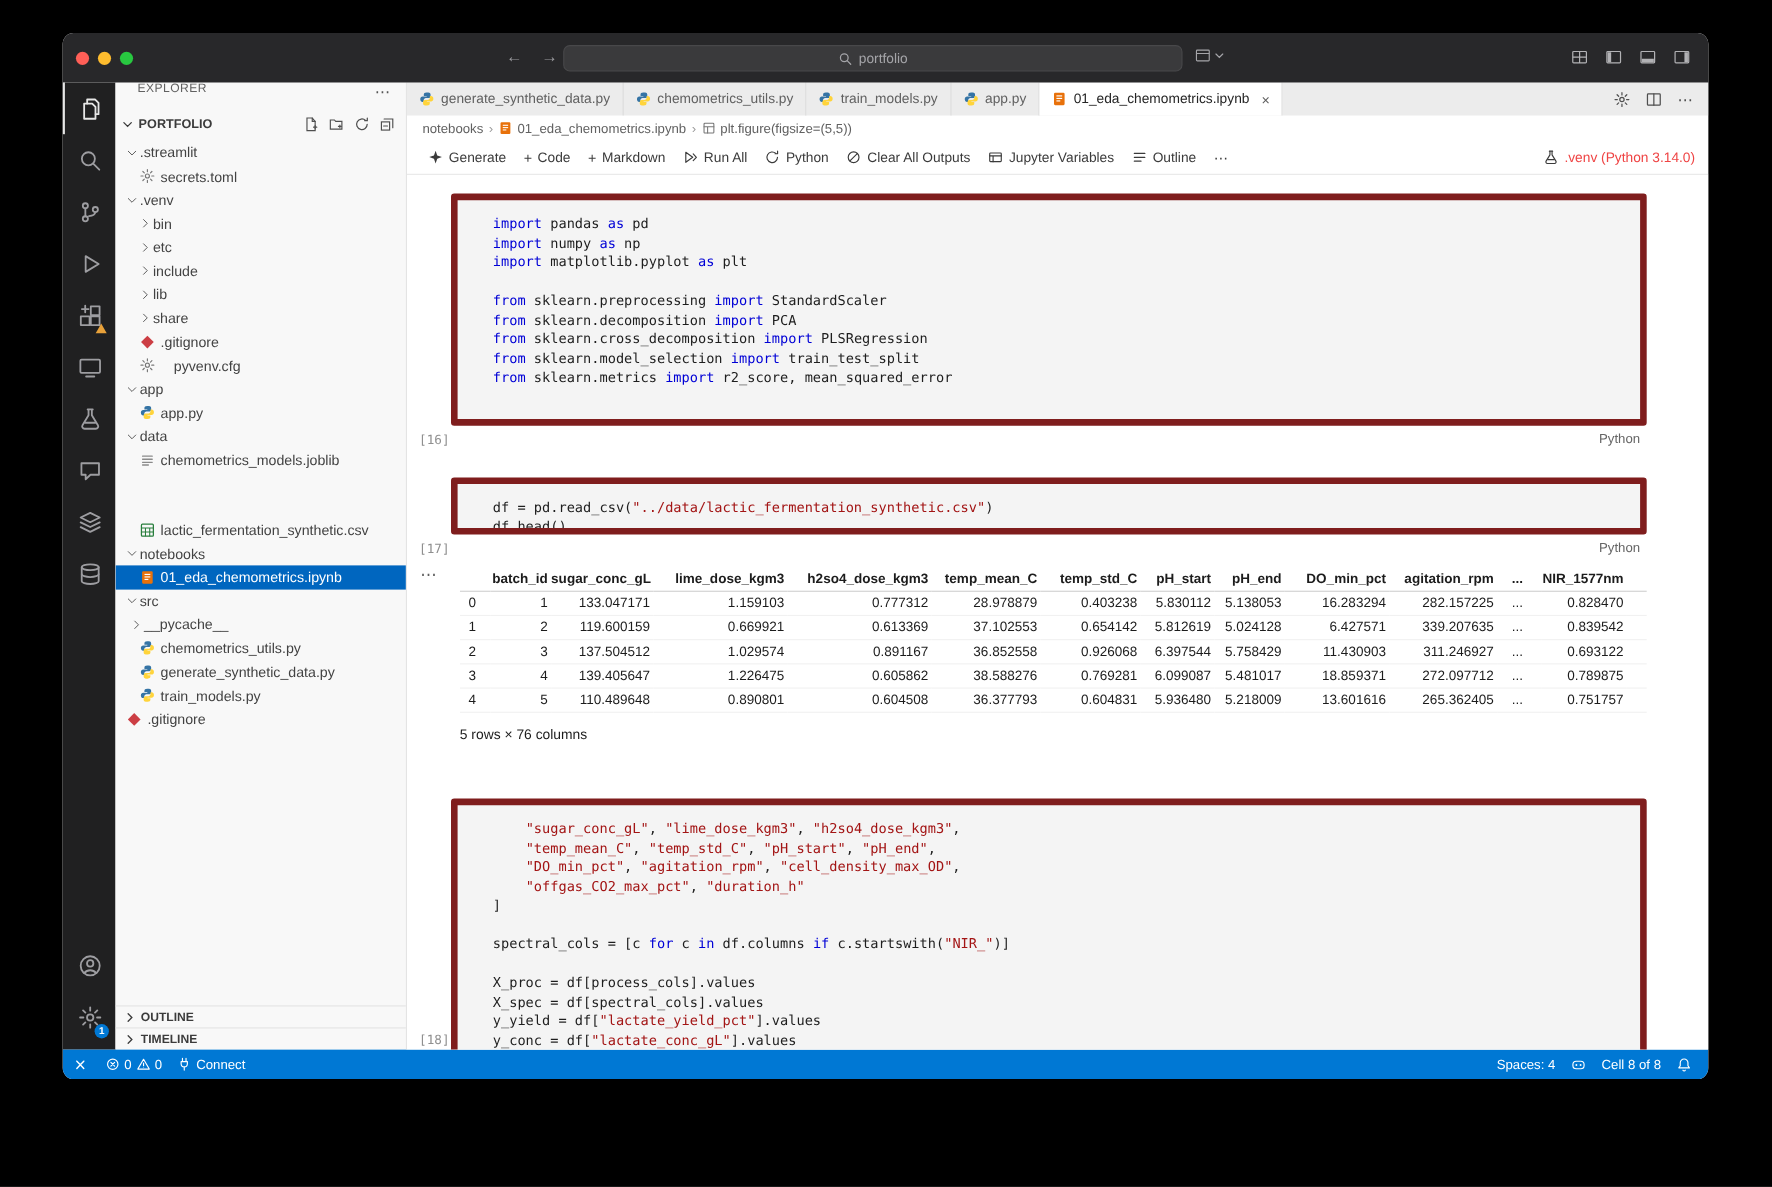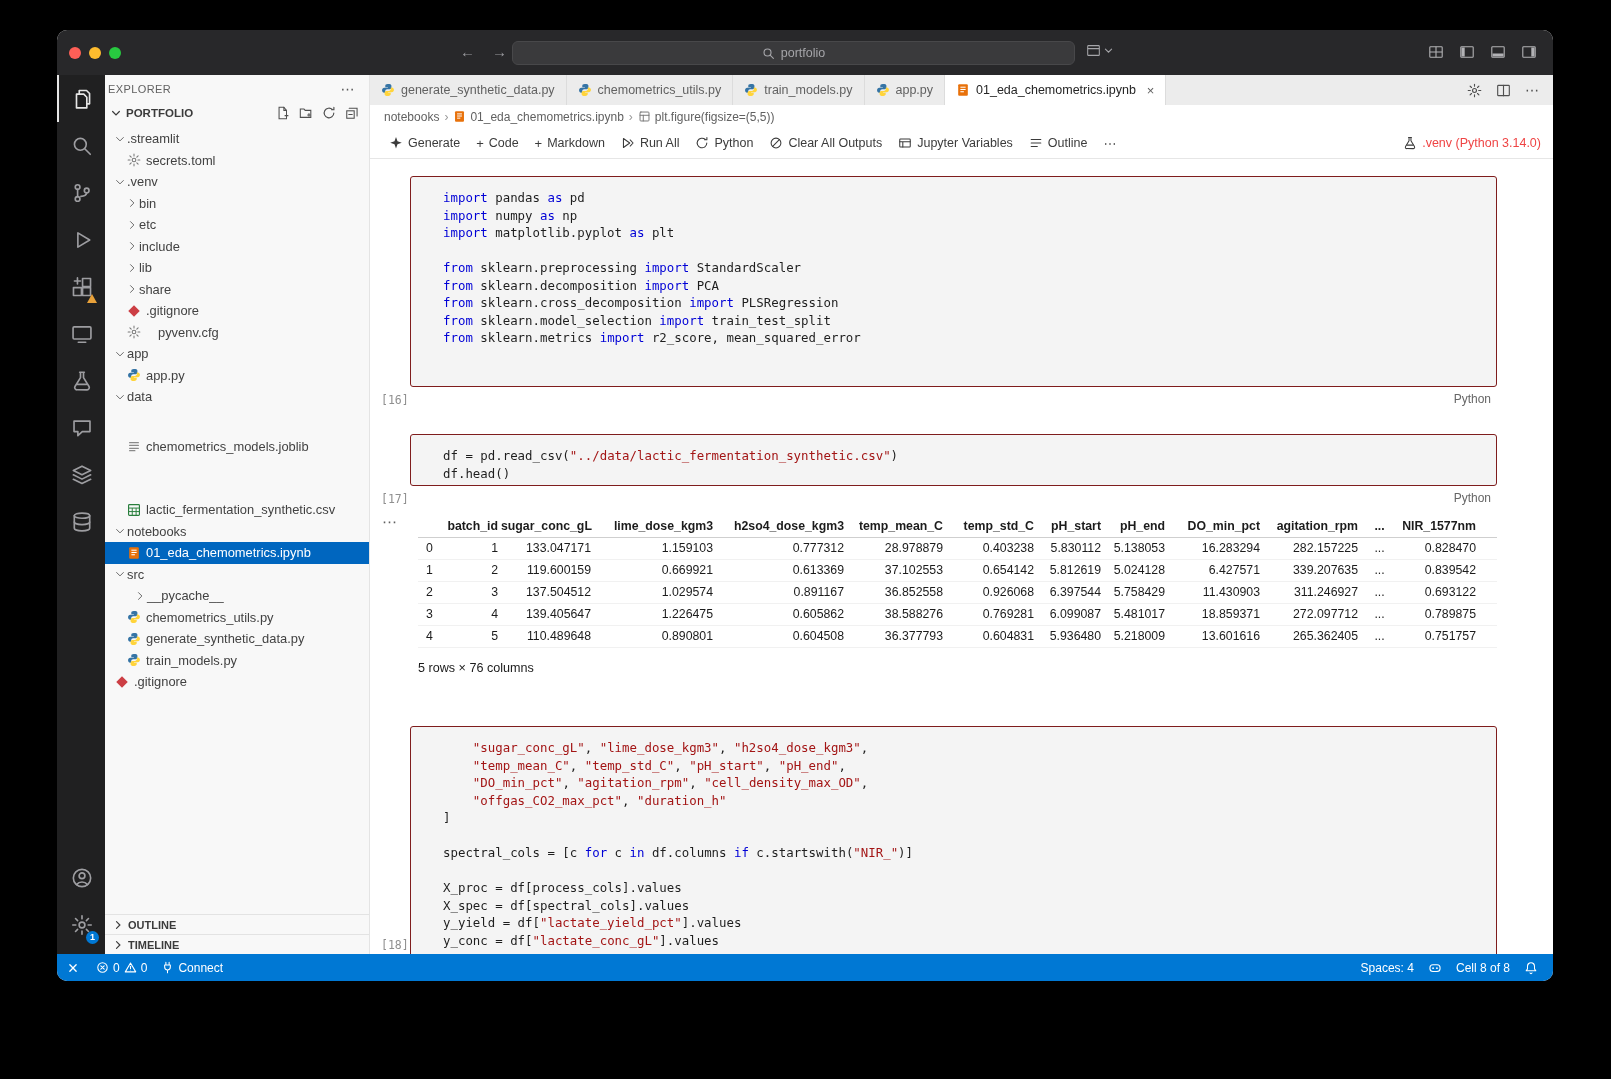--- a/index.html
+++ b/index.html
@@ -21,21 +21,21 @@
   .main{display:flex;height:879px}
   .activitybar{width:48px;background:#202021;display:flex;flex-direction:column;align-items:center;flex-shrink:0}
   .ab-group-top{display:flex;flex-direction:column;width:100%}
   .ab-group-bottom{margin-top:auto;display:flex;flex-direction:column;width:100%;padding-bottom:6px}
   .ab-item{width:48px;height:47px;display:flex;align-items:center;justify-content:center;color:#9d9da1;position:relative;cursor:pointer;border-left:2px solid transparent}
   .ab-item.active{color:#e6e6e6;border-left-color:#e6e6e6}
   .ab-badge-warn{position:absolute;right:8px;bottom:7px;width:0;height:0;border-left:5px solid transparent;border-right:5px solid transparent;border-bottom:9px solid #e8a13a}
   .ab-badge-num{position:absolute;right:6px;bottom:4px;background:#0078d4;color:#fff;border-radius:50%;width:13px;height:13px;font-size:9px;line-height:13px;text-align:center;font-weight:700}
   
   .sidebar{width:265px;background:#f8f8f8;border-right:1px solid #e4e4e4;display:flex;flex-direction:column;flex-shrink:0;overflow:hidden}
-  .sb-head{height:27px;display:flex;align-items:center;padding:0 14px 0 3px;color:#616161;font-size:11px;letter-spacing:.4px}
+  .sb-head{height:27px;display:flex;align-items:flex-start;padding:0 14px 0 20px;color:#616161;font-size:11px;letter-spacing:.4px}
   .sb-head-dots{margin-left:auto;color:#555;font-size:14px;cursor:pointer}
   .section-row{height:22px;display:flex;align-items:center;font-weight:700;font-size:11.5px;color:#3b3b3b;padding:0 10px 0 4px;gap:3px;cursor:pointer}
   .section-actions{margin-left:auto;display:flex;gap:9px;color:#4f4f4f}
   .section-actions svg{cursor:pointer}
   .tree{margin-top:4px}
   .tree-item{height:21.5px;display:flex;align-items:center;font-size:12.9px;color:#424242;cursor:pointer;white-space:nowrap;overflow:hidden}
   .tree-item.selected{background:#0066bf;color:#fff}
   .ti-chev{width:14px;display:flex;justify-content:center;flex-shrink:0}
   .ti-icon{width:17px;display:flex;justify-content:center;flex-shrink:0;margin-right:4px}
   .sb-spacer{flex:1}
@@ -54,21 +54,21 @@
   .nbtoolbar{height:31px;display:flex;align-items:center;padding:0 12px;gap:2px;border-bottom:1px solid #e6e6e6;flex-shrink:0;white-space:nowrap}
   .nbt-btn{display:flex;align-items:center;gap:5px;font-size:12.5px;color:#3b3b3b;padding:3px 7px;border-radius:4px;cursor:pointer}
   .nbt-btn .glyph{font-size:13px;color:#3b3b3b}
   .nbt-kernel{margin-left:auto;display:flex;align-items:center;gap:5px;font-size:12.5px;color:#ef4444;cursor:pointer}
   
   .nbcontent{position:relative;height:795px;background:#fff;overflow:hidden}
   .cellrow{position:absolute;left:40px;width:1087px}
   .cellrow.c1{top:17px;height:211px}
   .cellrow.c2{top:275px;height:52px}
   .cellrow.c3{top:567px;height:258px}
-  .cellbox{height:100%;background:#f4f4f4;border:1px solid #7f1d1d;border-radius:3px;padding:12px 8px 0 32px;overflow:hidden;cursor:text}
+  .cellbox{height:100%;background:#f4f4f4;border:6px solid #7f1d1d;border-radius:3px;padding:12px 8px 0 32px;overflow:hidden;cursor:text}
   .code-line{height:17.5px;line-height:17.5px;font-family:"DejaVu Sans Mono",monospace;font-size:12.4px;color:#1e1e1e;white-space:pre}
   .tok-kw{color:#0000d6}
   .tok-str{color:#a31515}
   .exec{position:absolute;left:-29px;bottom:-20px;font-family:"DejaVu Sans Mono",monospace;font-size:11.5px;color:#8f8f8f}
   .c3 .exec{bottom:auto;top:212px}
   .lang{position:absolute;right:6px;bottom:-19px;font-size:12px;color:#666}
   .out-dots{position:absolute;left:12px;top:354px;color:#5f5f5f;font-size:15px;letter-spacing:1px;cursor:pointer}
   .out-table{position:absolute;left:48px;top:356px;width:1079px;height:140px;overflow:hidden}
   .out-table table{border-collapse:collapse;table-layout:fixed;width:1051px}
   .out-table th,.out-table td{height:22px;padding:0 3px 0 0;text-align:right;overflow:hidden;white-space:nowrap;font-size:12.3px;color:#1c1c1c}
@@ -357,21 +357,21 @@
               <span class="ti-label">app.py</span>
             </div>
             <div class="tree-item" style="padding-left: 8px;">
               <span class="ti-chev">
                 <svg class="svg-ic" style="color:#5a5a5a" width="12" height="12" viewBox="0 0 16 16" fill="none" stroke="currentColor" stroke-width="1.2" stroke-linecap="round" stroke-linejoin="round">
                   <path d="M3.5 6l4.5 4.5L12.5 6"></path>
                 </svg>
               </span>
               <span class="ti-label">data</span>
             </div>
-            <div class="tree-item" style="padding-left: 20px; margin-top: 28px;">
+            <div class="tree-item" style="padding-left: 20px;">
               <span class="ti-icon">
                 <svg class="svg-ic" width="14" height="14" viewBox="0 0 16 16">
                   <path stroke="#8a8a8a" stroke-width="1.4" fill="none" stroke-linecap="round" d="M3 4.2h10M3 7.4h10M3 10.6h10M3 13.4h6"></path>
                 </svg>
               </span>
               <span class="ti-label">chemometrics_models.joblib</span>
             </div>
             <div class="tree-item" style="padding-left: 20px; margin-top: 42px;">
               <span class="ti-icon">
                 <svg class="svg-ic" width="14" height="14" viewBox="0 0 16 16">
@@ -401,21 +401,21 @@
               <span class="ti-label">01_eda_chemometrics.ipynb</span>
             </div>
             <div class="tree-item" style="padding-left: 8px;">
               <span class="ti-chev">
                 <svg class="svg-ic" style="color:#5a5a5a" width="12" height="12" viewBox="0 0 16 16" fill="none" stroke="currentColor" stroke-width="1.2" stroke-linecap="round" stroke-linejoin="round">
                   <path d="M3.5 6l4.5 4.5L12.5 6"></path>
                 </svg>
               </span>
               <span class="ti-label">src</span>
             </div>
-            <div class="tree-item" style="padding-left: 28px; text-align: right;">
+            <div class="tree-item" style="padding-left: 12px; text-align: right;">
               <span class="ti-chev">
                 <svg class="svg-ic" style="color:#5a5a5a" width="12" height="12" viewBox="0 0 16 16" fill="none" stroke="currentColor" stroke-width="1.2" stroke-linecap="round" stroke-linejoin="round">
                   <path d="M6 3.5L10.5 8 6 12.5"></path>
                 </svg>
               </span>
               <span class="ti-label">__pycache__</span>
             </div>
             <div class="tree-item" style="padding-left: 20px;">
               <span class="ti-icon">
                 <svg class="svg-ic" width="14" height="14" viewBox="0 0 16 16">

